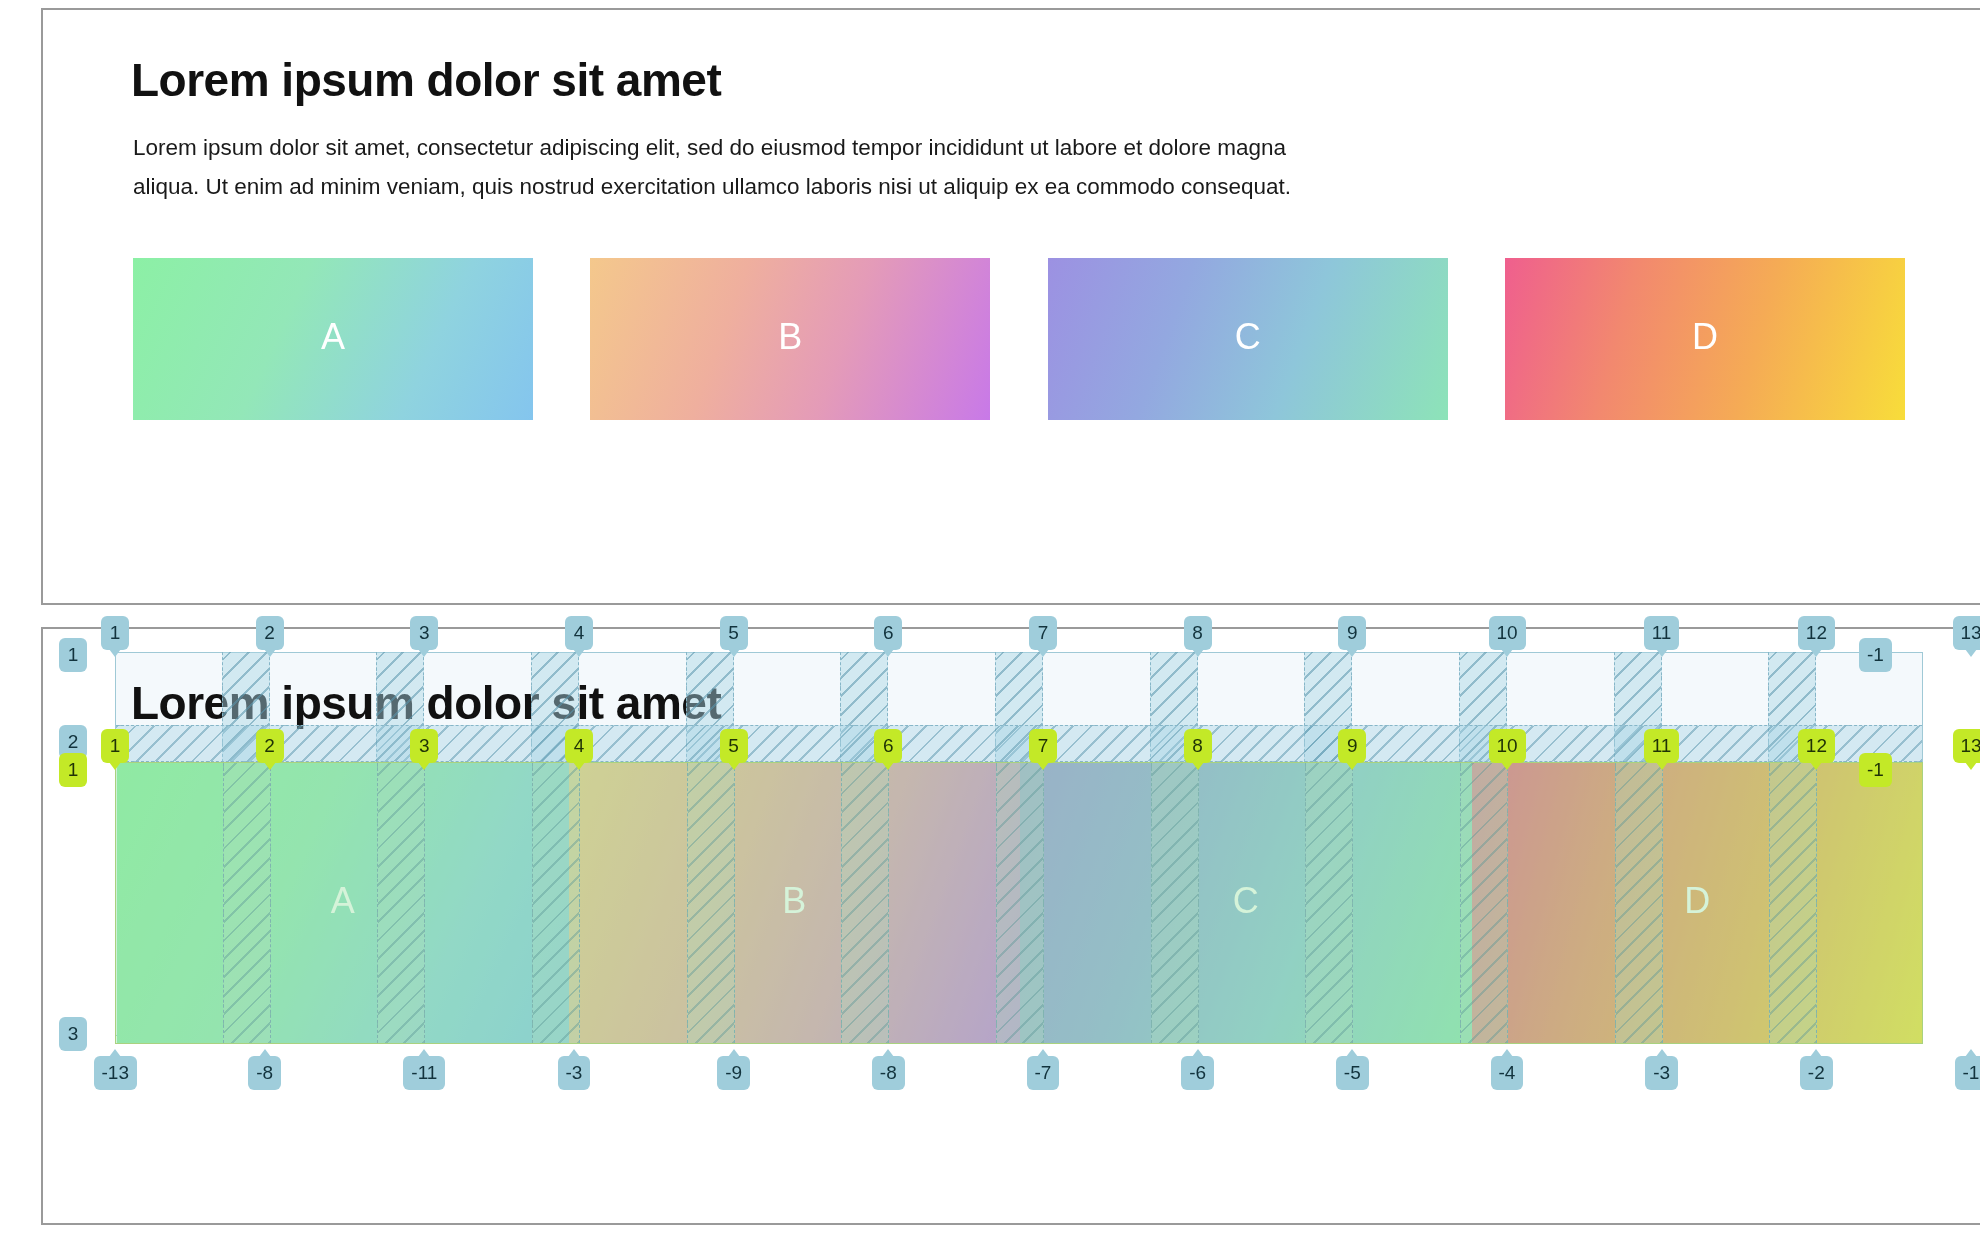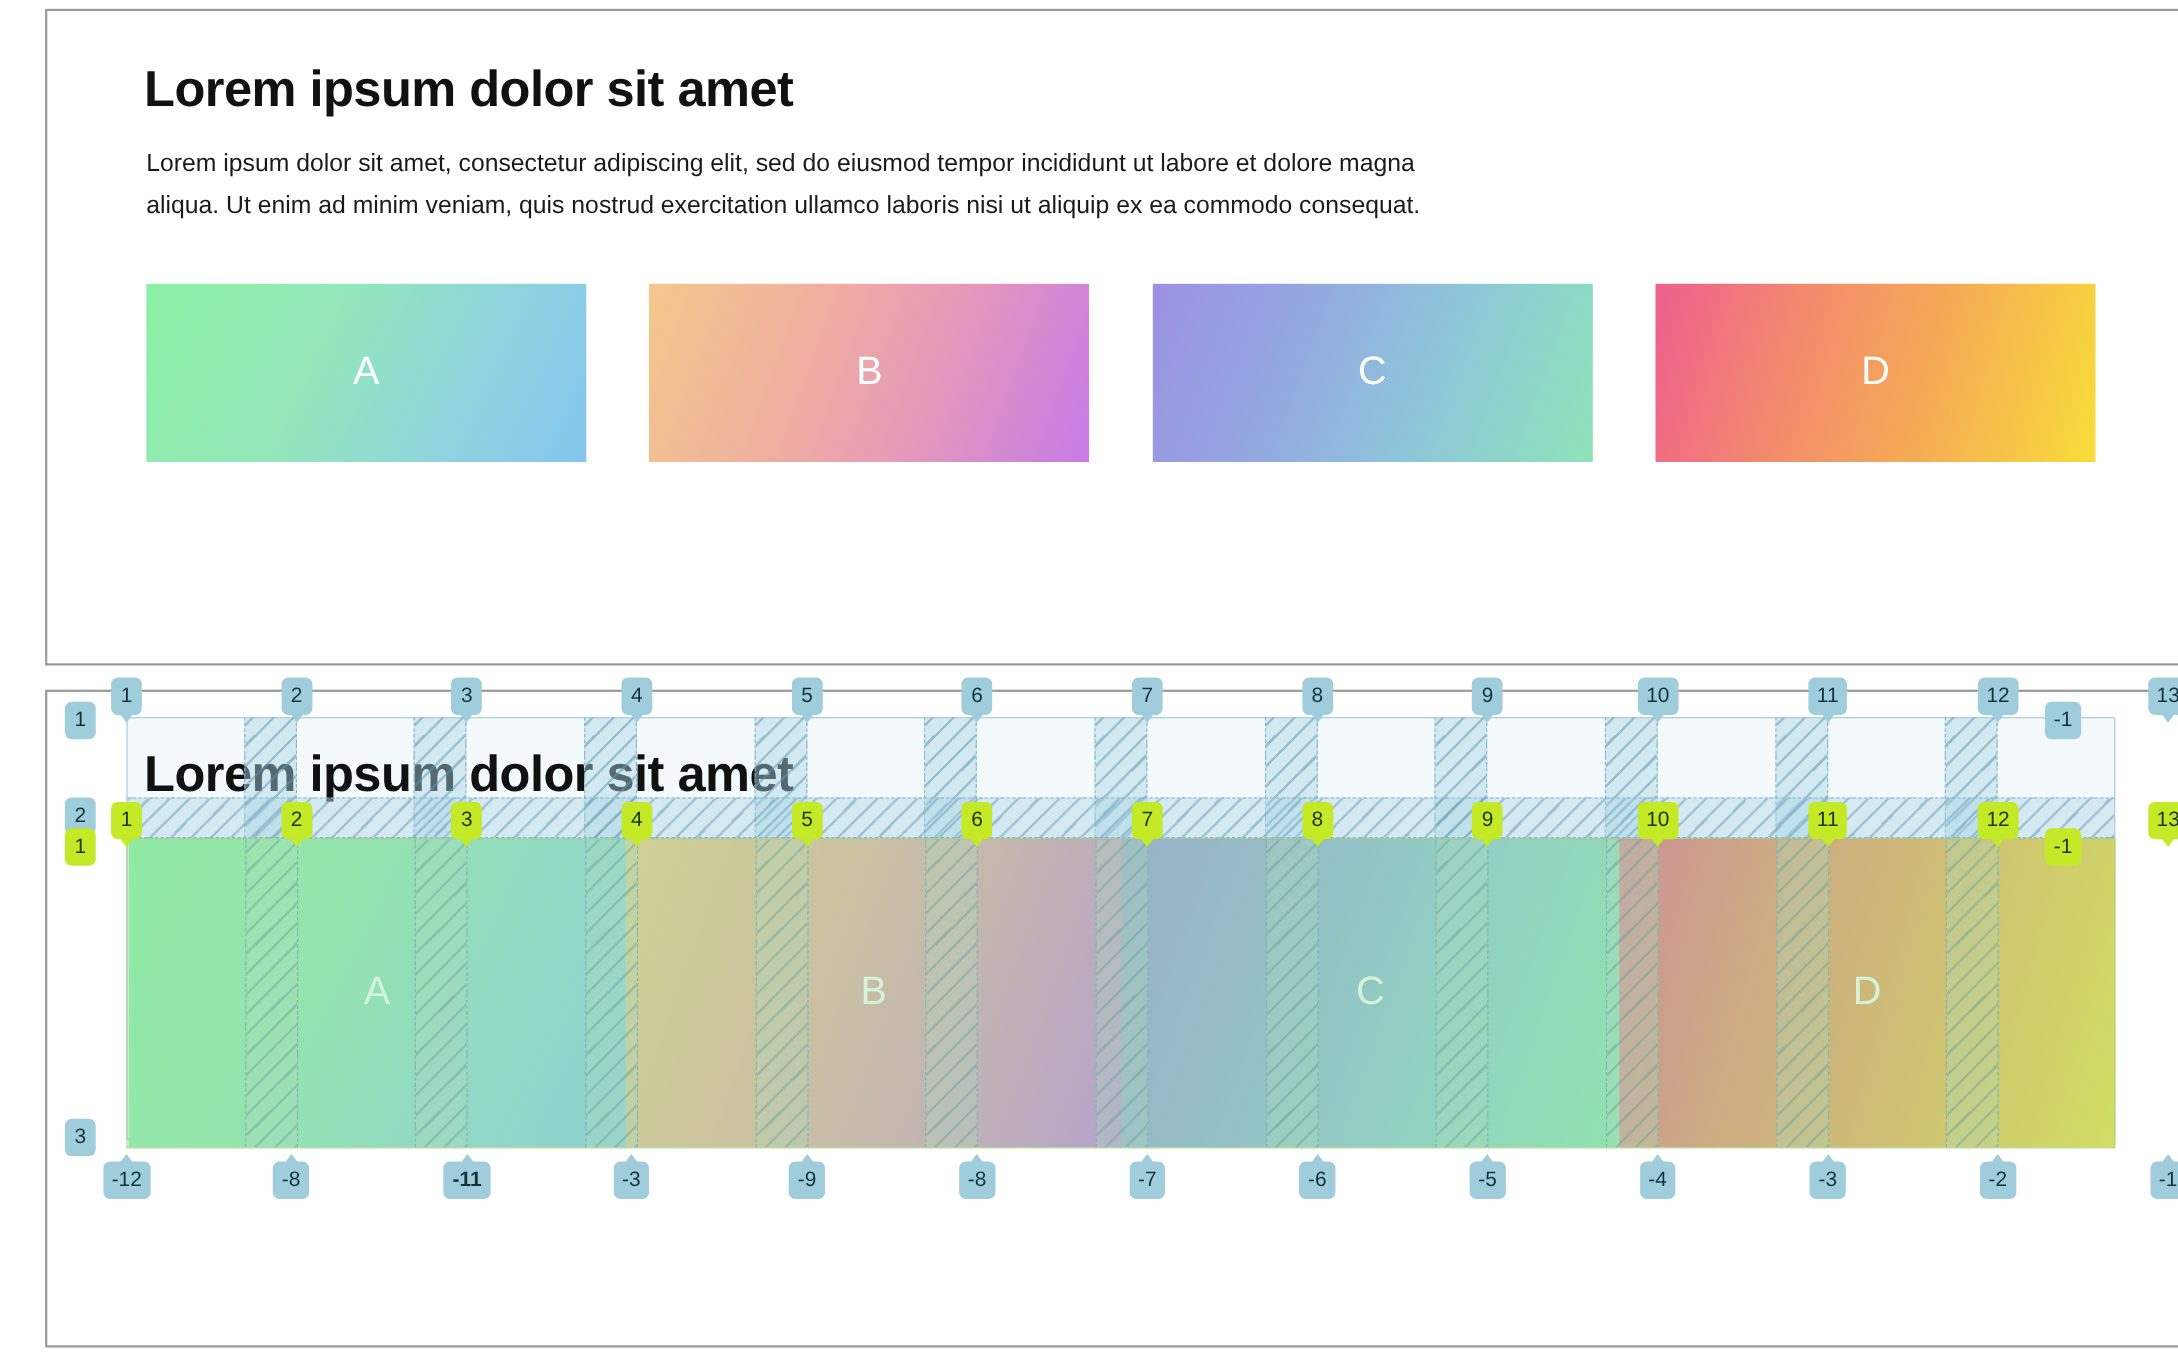--- a/index.html
+++ b/index.html
@@ -281,23 +281,23 @@
           <div class="badge blue tail-down" style="left: 522px; top: -13px;">4</div>
           <div class="badge blue tail-down" style="left: 676.667px; top: -13px;">5</div>
           <div class="badge blue tail-down" style="left: 831.333px; top: -13px;">6</div>
           <div class="badge blue tail-down" style="left: 986px; top: -13px;">7</div>
           <div class="badge blue tail-down" style="left: 1140.67px; top: -13px;">8</div>
           <div class="badge blue tail-down" style="left: 1295.33px; top: -13px;">9</div>
           <div class="badge blue tail-down" style="left: 1445.5px; top: -13px;">10</div>
           <div class="badge blue tail-down" style="left: 1600.67px; top: -13px;">11</div>
           <div class="badge blue tail-down" style="left: 1754.83px; top: -13px;">12</div>
           <div class="badge blue tail-down" style="left: 1909.5px; top: -13px;">13</div>
-          <div class="badge blue tail-up" style="left: 50.5px; top: 427px;">-12</div>
+          <div class="badge blue tail-up" style="left: 50.5px; top: 427px;">-13</div>
           <div class="badge blue tail-up" style="left: 205.167px; top: 427px;">-8</div>
-          <div class="badge blue tail-up" style="left: 360.333px; top: 427px; font-weight: bold;">-11</div>
+          <div class="badge blue tail-up" style="left: 360.333px; top: 427px;">-11</div>
           <div class="badge blue tail-up" style="left: 514.5px; top: 427px;">-3</div>
           <div class="badge blue tail-up" style="left: 674.167px; top: 427px;">-9</div>
           <div class="badge blue tail-up" style="left: 828.833px; top: 427px;">-8</div>
           <div class="badge blue tail-up" style="left: 983.5px; top: 427px;">-7</div>
           <div class="badge blue tail-up" style="left: 1138.17px; top: 427px;">-6</div>
           <div class="badge blue tail-up" style="left: 1292.83px; top: 427px;">-5</div>
           <div class="badge blue tail-up" style="left: 1447.5px; top: 427px;">-4</div>
           <div class="badge blue tail-up" style="left: 1602.17px; top: 427px;">-3</div>
           <div class="badge blue tail-up" style="left: 1756.83px; top: 427px;">-2</div>
           <div class="badge blue tail-up" style="left: 1911.5px; top: 427px;">-1</div>

